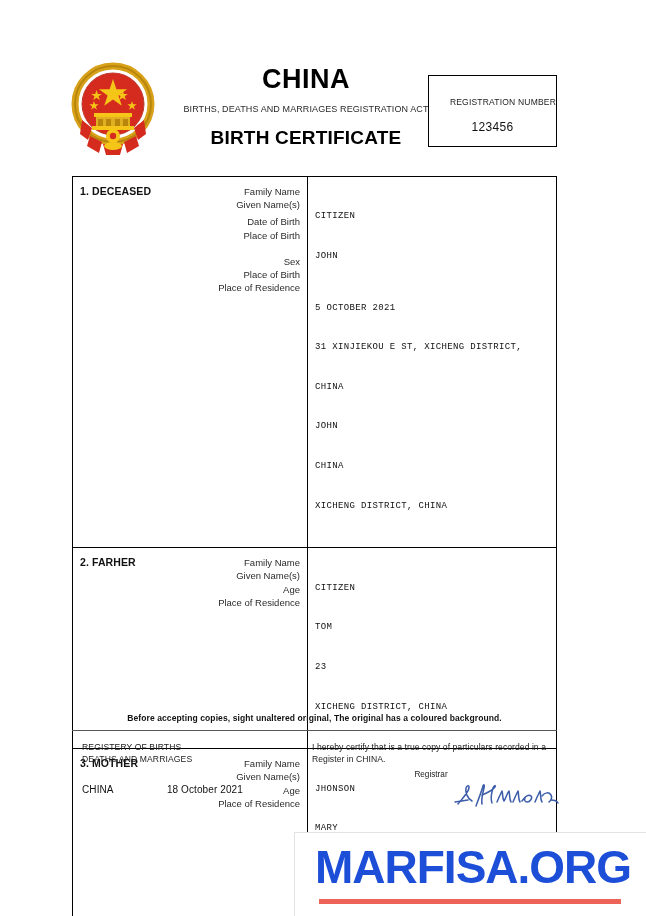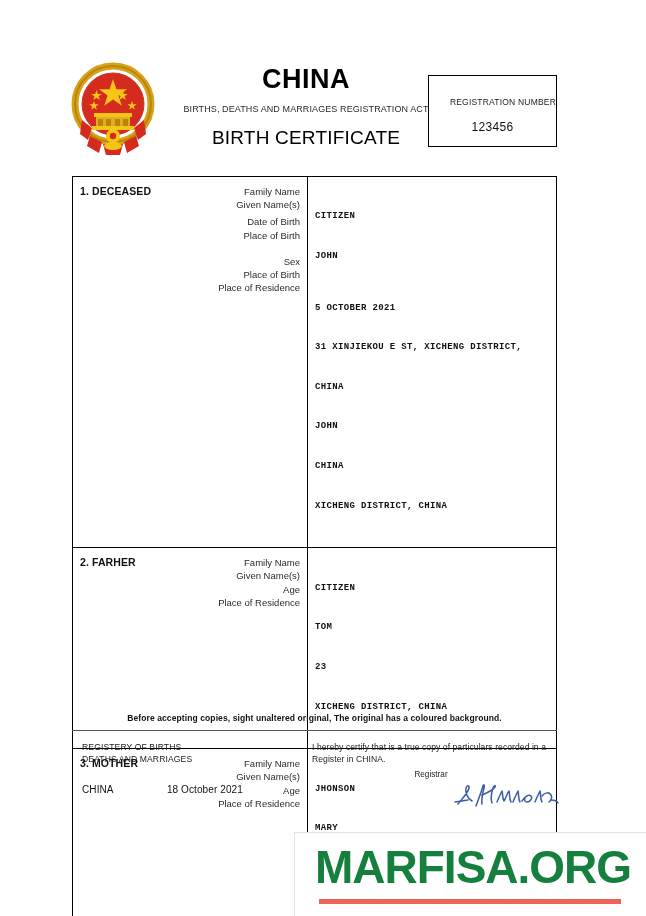--- a/index.html
+++ b/index.html
@@ -60,21 +60,21 @@
   .doc-act {
     font-size: 9px;
     color: #2a2a2a;
     line-height: 14px;
     margin-top: 6px;
     letter-spacing: 0.1px;
     white-space: nowrap;
   }
   .doc-type {
     font-size: 19px;
-    font-weight: normal;
+    font-weight: bold;
     color: #000;
     line-height: 26px;
     margin-top: 9px;
     letter-spacing: 0.2px;
   }
 
   .regnum-box {
     position: absolute;
     left: 368px;
     top: 23px;
@@ -150,21 +150,21 @@
     display: flex;
     justify-content: space-between;
     align-items: flex-start;
   }
   .inline-head .sec-title { margin-bottom: 0; }
   .inline-head .labels { padding-top: 1px; }
 
   .values {
     font-family: "Liberation Mono", "DejaVu Sans Mono", monospace;
     font-size: 9px;
-    font-weight: bold;
+    font-weight: normal;
     color: #111;
     line-height: 13.2px;
     letter-spacing: 0.35px;
     white-space: pre-wrap;
   }
   .values .v { display: block; }
   .values .v.spacer-top { margin-top: 12px; }
 
   
   .row-deceased .col-left,
@@ -452,17 +452,17 @@
           <path d="M70 21 C73 16, 77 14, 79 16 C81 18, 78 22, 75 22 C73 22, 72 20, 73 18"></path>
           <path d="M83 22 C85 17, 87 13, 88 11 C89 14, 88 19, 90 22"></path>
           <path d="M90 16 C93 12, 97 12, 99 15 C100.5 17.5, 99 21, 97 22"></path>
           <path d="M99 20 C102 20, 105 21, 106 23"></path>
         </g>
       </svg>
     </div>
   </div>
 
   <div class="watermark">
-    <div class="wm-text" style="color: #15803d;">MARFISA.ORG</div>
+    <div class="wm-text" style="color: #1d4ed8;">MARFISA.ORG</div>
     <div class="wm-underline" style="background: rgb(236, 99, 87);"></div>
   </div>
 
 </div>
 
 </body></html>

